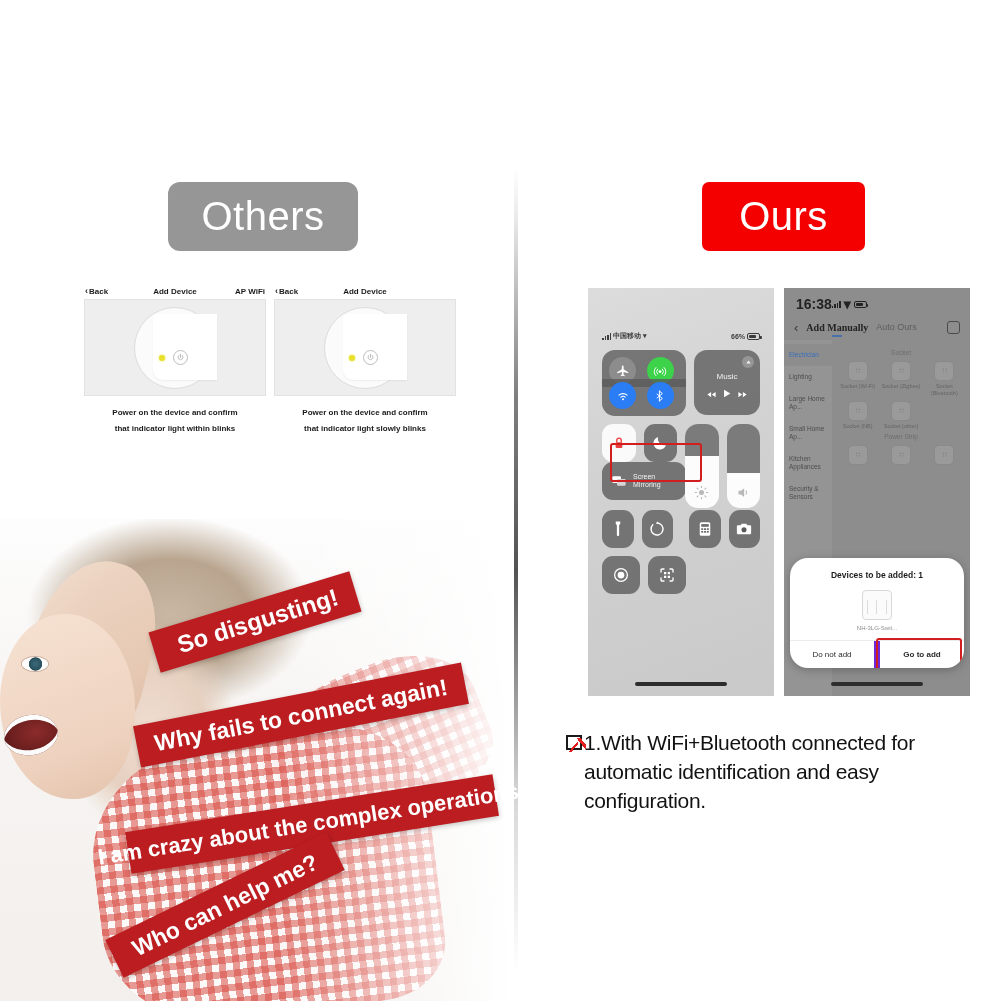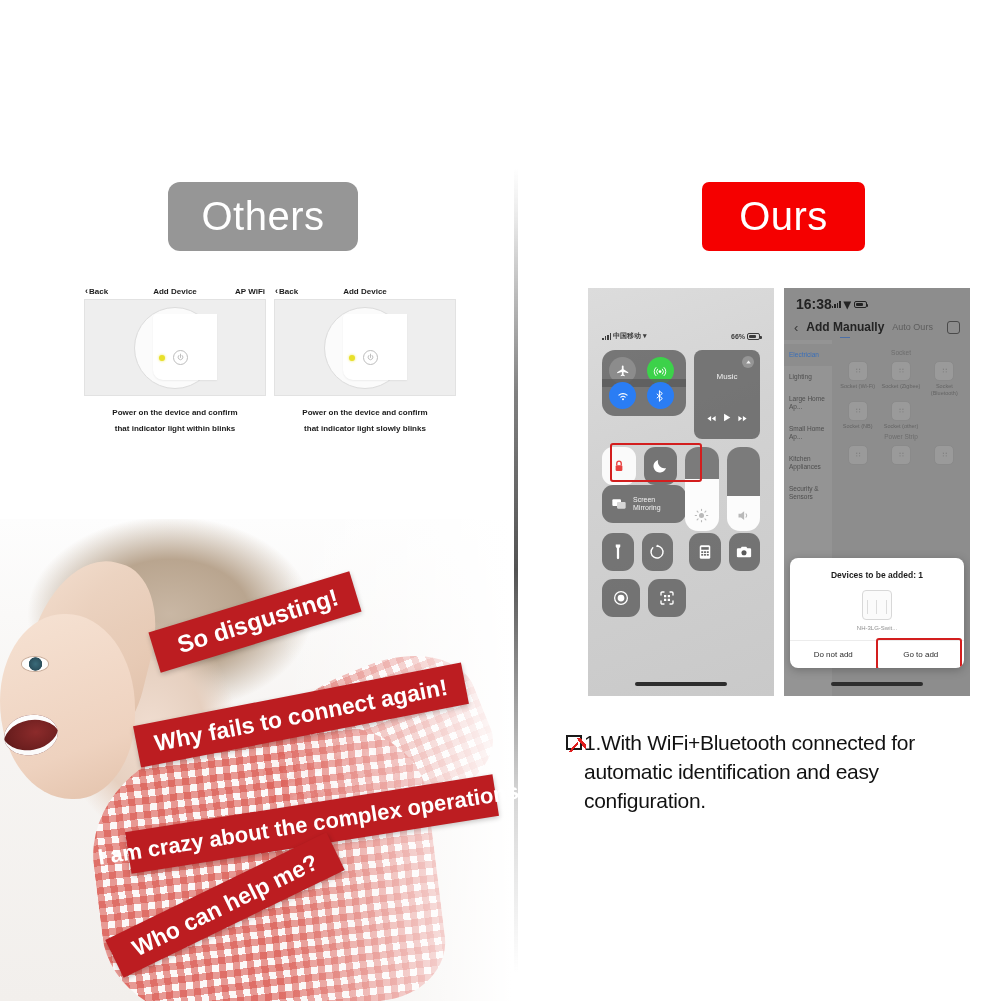--- a/index.html
+++ b/index.html
@@ -222,21 +222,21 @@
   .toggle-block { width: 84px; padding: 7px; display: grid; grid-template-columns: 1fr 1fr; gap: 5px; }
   .toggle-block.top { border-radius: 13px 13px 0 0; padding-bottom: 3px; }
   .toggle-block.bot { border-radius: 0 0 13px 13px; padding-top: 3px; margin-top: -8px; }
   .circ { width: 27px; height: 27px; border-radius: 50%; display:flex; align-items:center; justify-content:center; }
   .circ.gray { background: #8c8c8c; }
   .circ.green { background: #3cd24a; }
   .circ.blue { background: #2a7df4; }
   .circ svg { width: 14px; height: 14px; fill: #fff; }
   .hl-box { position: absolute; left: 8px; top: 93px; width: 92px; height: 39px; border: 2px solid #d31e1e; border-radius: 3px; z-index: 5; }
 
-  .music-tile { width: 80px; height: 89px; border-radius: 8px; position: relative; }
+  .music-tile { width: 80px; height: 65px; border-radius: 13px; position: relative; }
   .music-label { position:absolute; left:0; right:0; top: 22px; text-align:center; color:#f0f0f0; font-size: 8px; }
   .music-ctrls { position:absolute; left:0; right:0; bottom: 12px; display:flex; align-items:center; justify-content:space-around; padding: 0 10px; }
   .music-ctrls svg { fill: #fff; }
   .air { position:absolute; right: 6px; top: 6px; width: 12px; height: 12px; border-radius: 50%; background: rgba(160,160,160,0.75); display:flex; align-items:center; justify-content:center; }
   .air svg { width: 7px; height: 7px; fill: #efefef; }
 
   .sq { width: 38px; height: 38px; border-radius: 11px; display:flex; align-items:center; justify-content:center; }
   .sq.dark { background: rgba(90,90,90,0.78); }
   .sq.white { background: #fafafa; }
   .sq svg { width: 18px; height: 18px; fill: #fff; }
@@ -260,21 +260,21 @@
     display:flex; align-items:center; 
     font-size: 14px; font-weight: 700; color: #232323;
   }
   .am-status .r { display:flex; align-items:center; gap:3px; }
   .am-status .bars i { background:#232323; }
   .am-status .batt { border-color:#232323; }
   .am-status .batt::after,.am-status .batt::before { background:#232323; }
 
   .am-nav { position:absolute; left:0; right:0; top: 28px; height: 22px; display:flex; align-items:center; padding: 0 10px; gap: 8px; }
   .am-nav .bk { font-size: 13px; color: #3a3a3a; }
-  .am-nav .t1 { font-size: 12px; font-weight: 700; color: #232323; position: relative; }
+  .am-nav .t1 { font-size: 10px; font-weight: 700; color: #232323; position: relative; font-family: Liberation Serif, serif; }
   .am-nav .t1::after { content:''; position:absolute; left:50%; transform:translateX(-50%); bottom:-4px; width:10px; height:1.5px; background:#4b6fa8; }
   .am-nav .t2 { font-size: 9px; color: #5d5d5d; }
   .am-nav .scan { margin-left:auto; width: 13px; height: 13px; border: 1.2px solid #4a4a4a; border-radius: 3px; position: relative; }
 
   .am-body { position: absolute; left:0; right:0; top: 52px; bottom: 0; display: flex; }
   .am-side { width: 48px; background: #949494; padding-top: 4px; }
   .am-side .it { font-size: 6.5px; color: #4e4e4e; line-height: 8px; padding: 7px 5px; }
   .am-side .it.active { color: #3b6fb8; background: #8d8d8d; }
   .am-main { flex: 1; padding: 6px 5px 0 5px; }
   .am-sec { text-align:center; font-size: 6.5px; color: #6d6d6d; margin: 3px 0 5px; }
@@ -283,38 +283,38 @@
   .am-ico {
     width: 20px; height: 20px; margin: 0 auto 2px; border-radius: 5px;
     background: #9a9a9a; border: 1px solid #8a8a8a;
     display:flex; align-items:center; justify-content:center;
     font-size: 7px; color:#6a6a6a; letter-spacing:-1px;
   }
   .am-lbl { font-size: 5.5px; color: #656565; line-height: 7px; }
 
   .modal {
     position: absolute; left: 6px; right: 6px; bottom: 28px;
-    background: #ffffff; border-radius: 8px; overflow: hidden;
+    background: #ffffff; border-radius: 18px; overflow: hidden;
     box-shadow: 0 2px 10px rgba(0,0,0,0.25);
   }
   .modal-title { text-align:center; font-size: 8.5px; font-weight: 700; color: #1c1c1c; padding: 12px 0 10px; }
   .modal-dev { text-align:center; padding-bottom: 9px; }
   .modal-dev .img {
     width: 30px; height: 30px; margin: 0 auto 5px; border: 1px solid #d8d8d8;
     border-radius: 4px; background: #fbfbfb; position: relative;
     display:flex; align-items:flex-end; justify-content:space-around; padding-bottom: 5px;
   }
   .modal-dev .img span { width: 1px; height: 14px; background: #dcdcdc; display:block; }
   .modal-dev .nm { font-size: 6px; color: #8e8e8e; }
   .modal-btns { display: flex; border-top: 1px solid #ececec; position: relative; }
   .modal-btns .b {
     flex: 1; text-align: center; padding: 9px 0; font-size: 8px; color: #2b2b2b;
   }
-  .modal-btns .b.no { border-right: 1px solid #6d28d9; }
-  .modal-btns .b.go { font-weight: 400; }
+  .modal-btns .b.no { border-right: 6px solid #6d28d9; }
+  .modal-btns .b.go { font-weight: 700; }
   .go-hl { position: absolute; right: 2px; top: -3px; bottom: -2px; width: 86px; border: 2px solid #d31e1e; border-radius: 3px; }
 
   
   .features { position: absolute; left: 566px; top: 728px; width: 430px; }
   .feat { display: flex; margin-bottom: 1px; }
   .chk {
     width: 16px; height: 15px; flex: 0 0 16px; border: 2px solid #1a1a1a;
     position: relative; margin-top: 7px; margin-right: 2px;
   }
   .chk::after {

